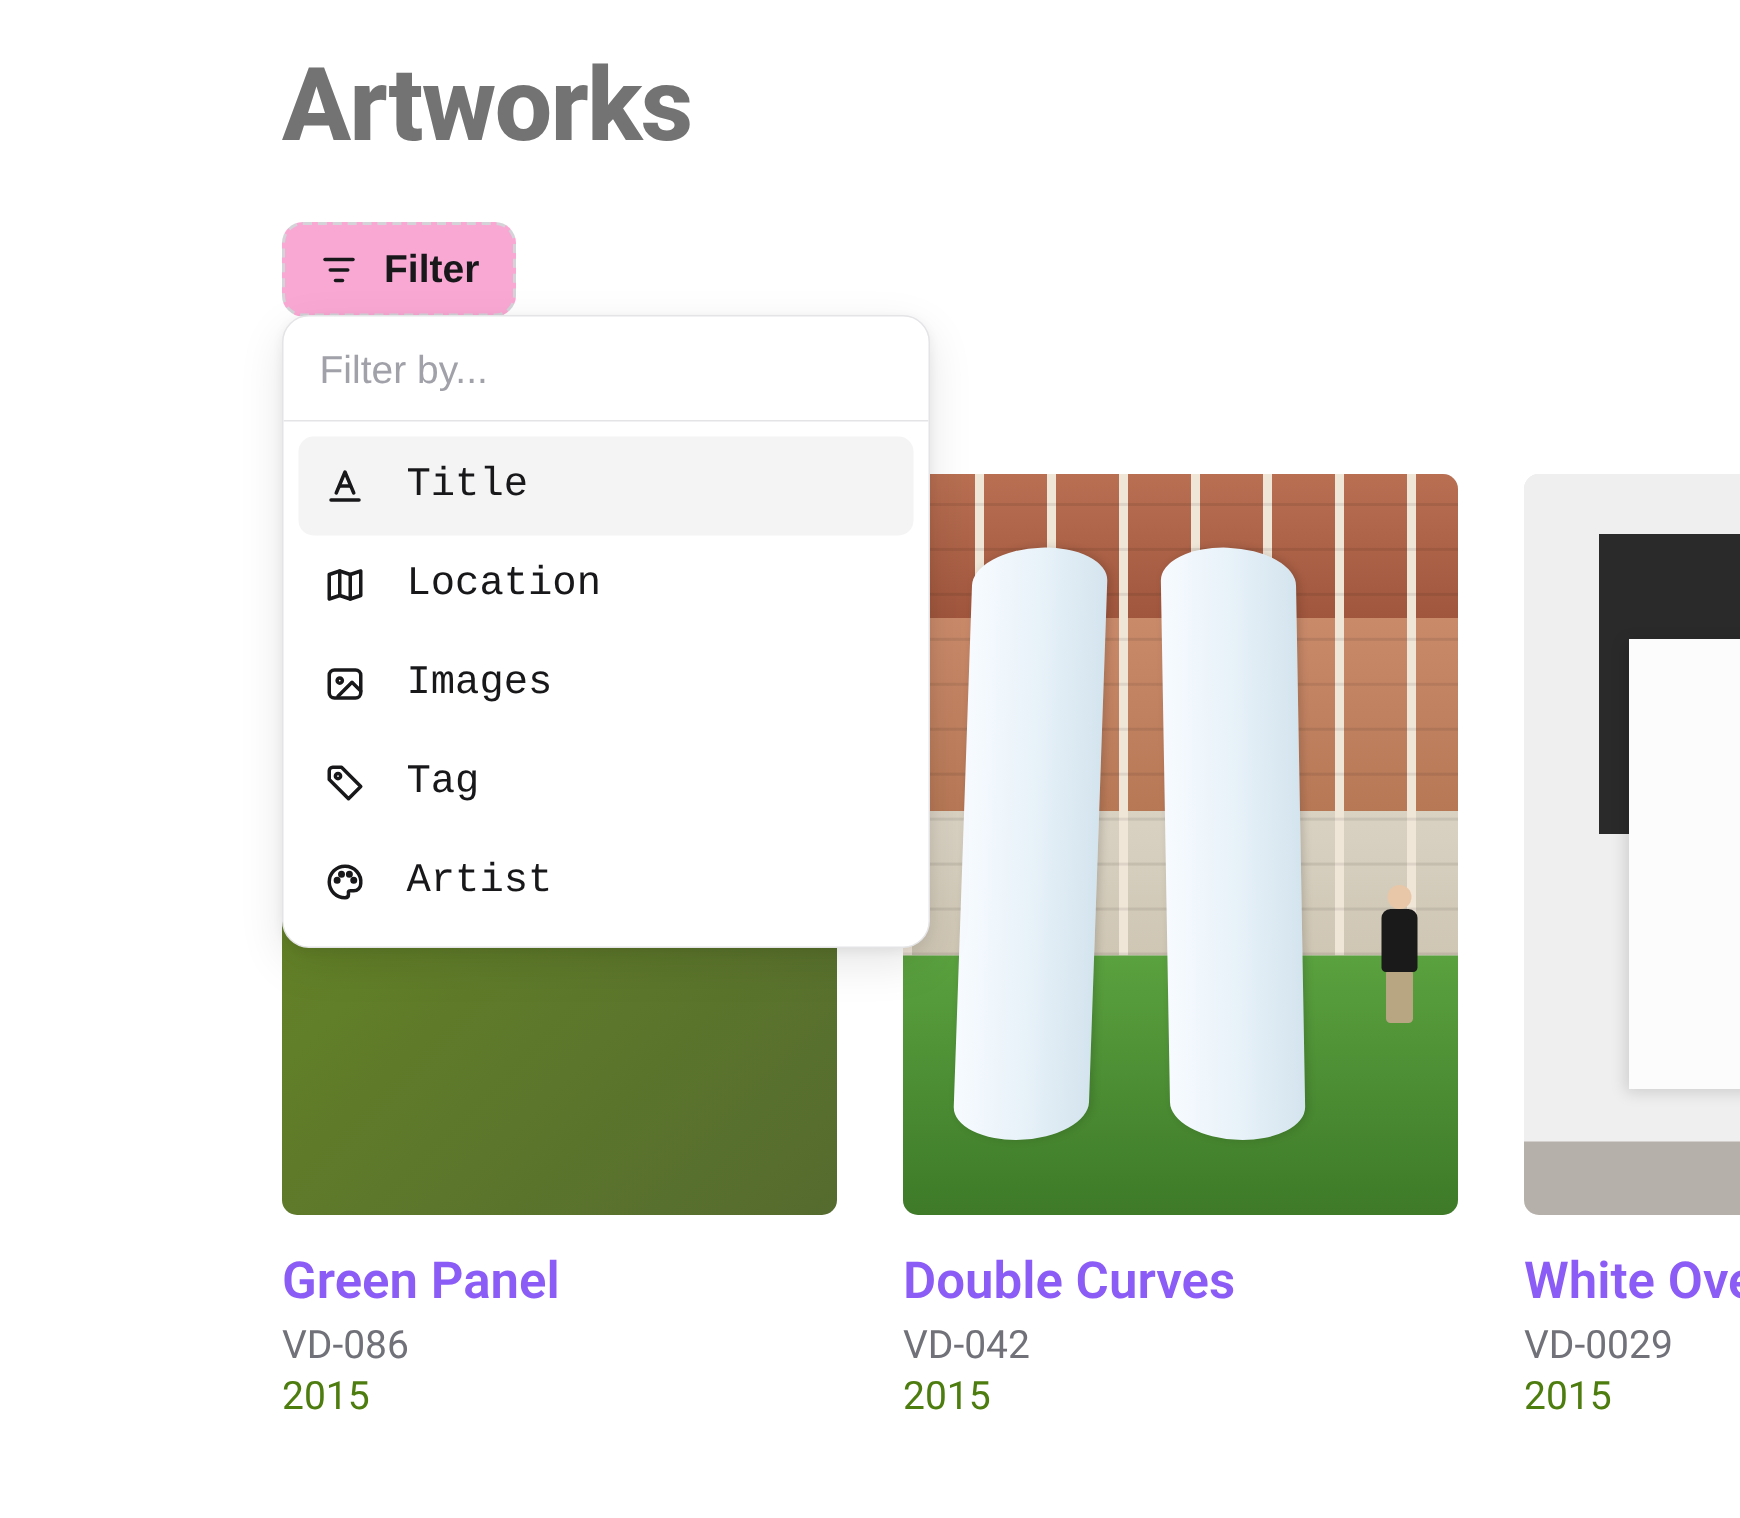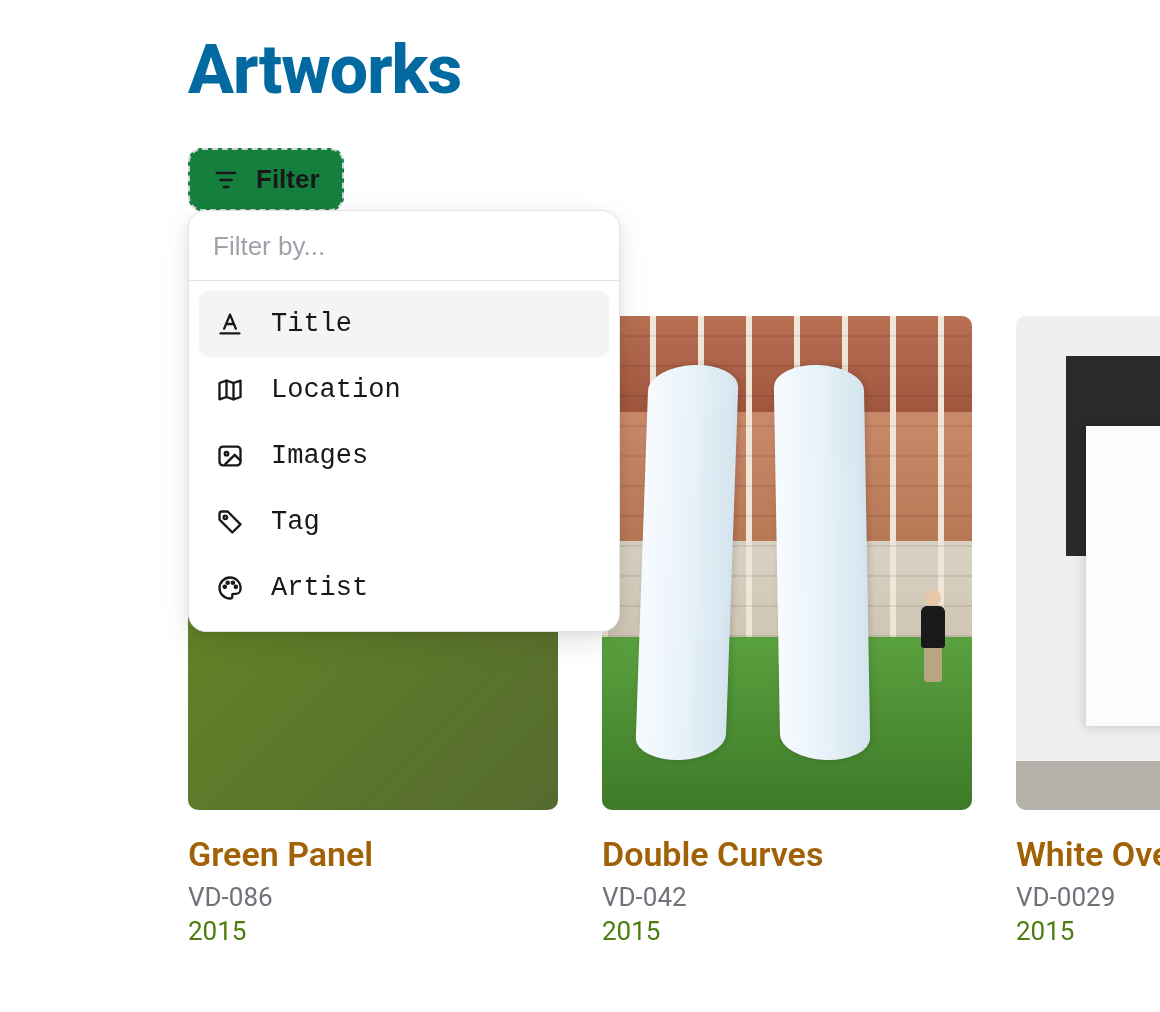--- a/index.html
+++ b/index.html
@@ -11,30 +11,30 @@
       overflow: hidden;
       position: relative;
     }
     .container {
       padding: 30px 0 0 188px;
     }
     .page-title {
       font-size: 68px;
       font-weight: 800;
       letter-spacing: -1px;
-      color: #0369a1;
+      color: #737373;
       margin-bottom: 38px;
     }
     .filter-button {
       display: inline-flex;
       gap: 16px;
       padding: 14px 22px;
       border: 2px dashed #d4d4d8;
       border-radius: 14px;
-      background: #15803d;
+      background: #f9a8d4;
       cursor: pointer;
       font-size: 26px;
       font-weight: 600;
       color: #18181b;
     }
     .filter-icon {
       display: inline-flex;
       align-items: center;
     }
     .popover {
@@ -109,21 +109,21 @@
       position: relative;
       overflow: hidden;
     }
     
     .artwork-image.green-panel {
       background: linear-gradient(135deg, #6b8e23 0%, #556b2f 100%);
     }
     .artwork-title {
       font-size: 34px;
       font-weight: 600;
-      color: #a16207;
+      color: #8b5cf6;
       margin-bottom: 8px;
       white-space: nowrap;
     }
     .artwork-code {
       font-size: 26px;
       color: #71717a;
       margin-bottom: 4px;
     }
     .artwork-year {
       font-size: 26px;

